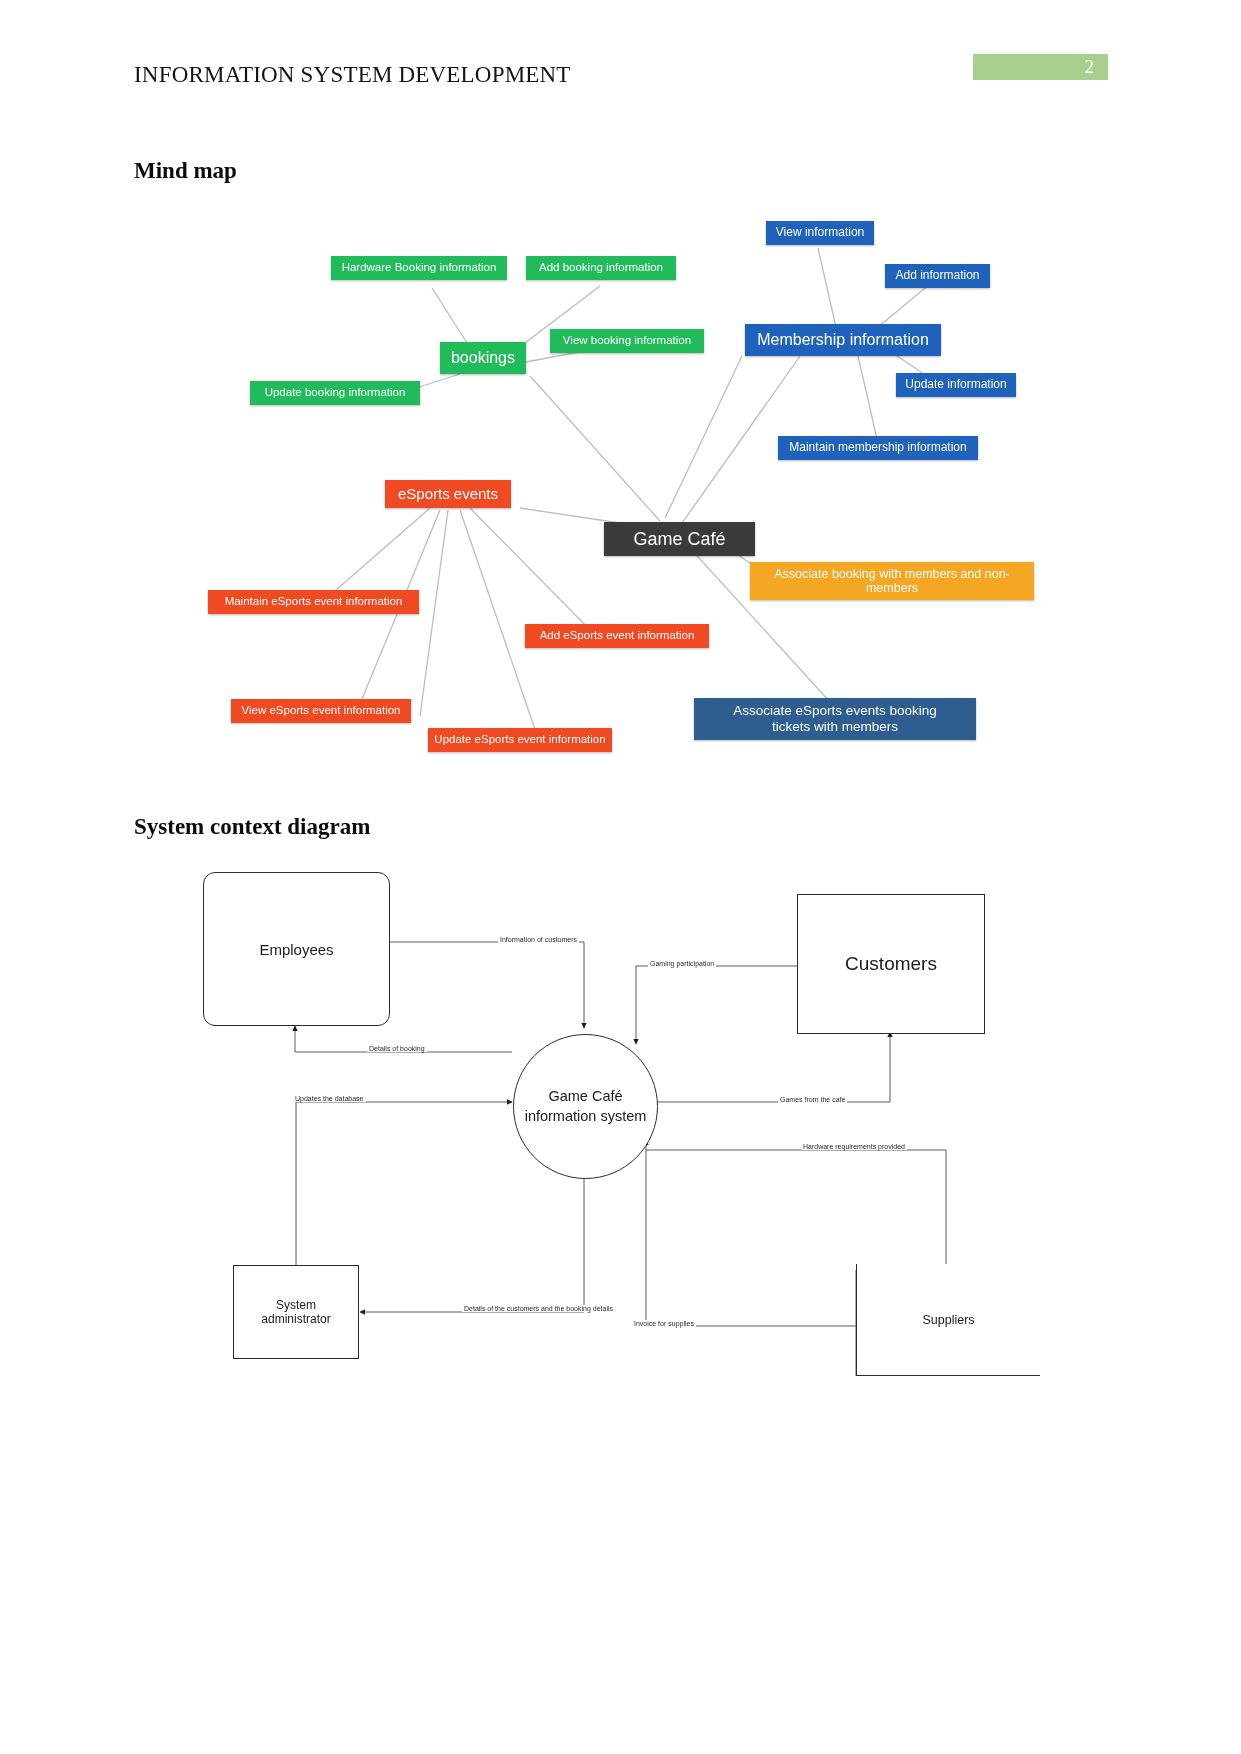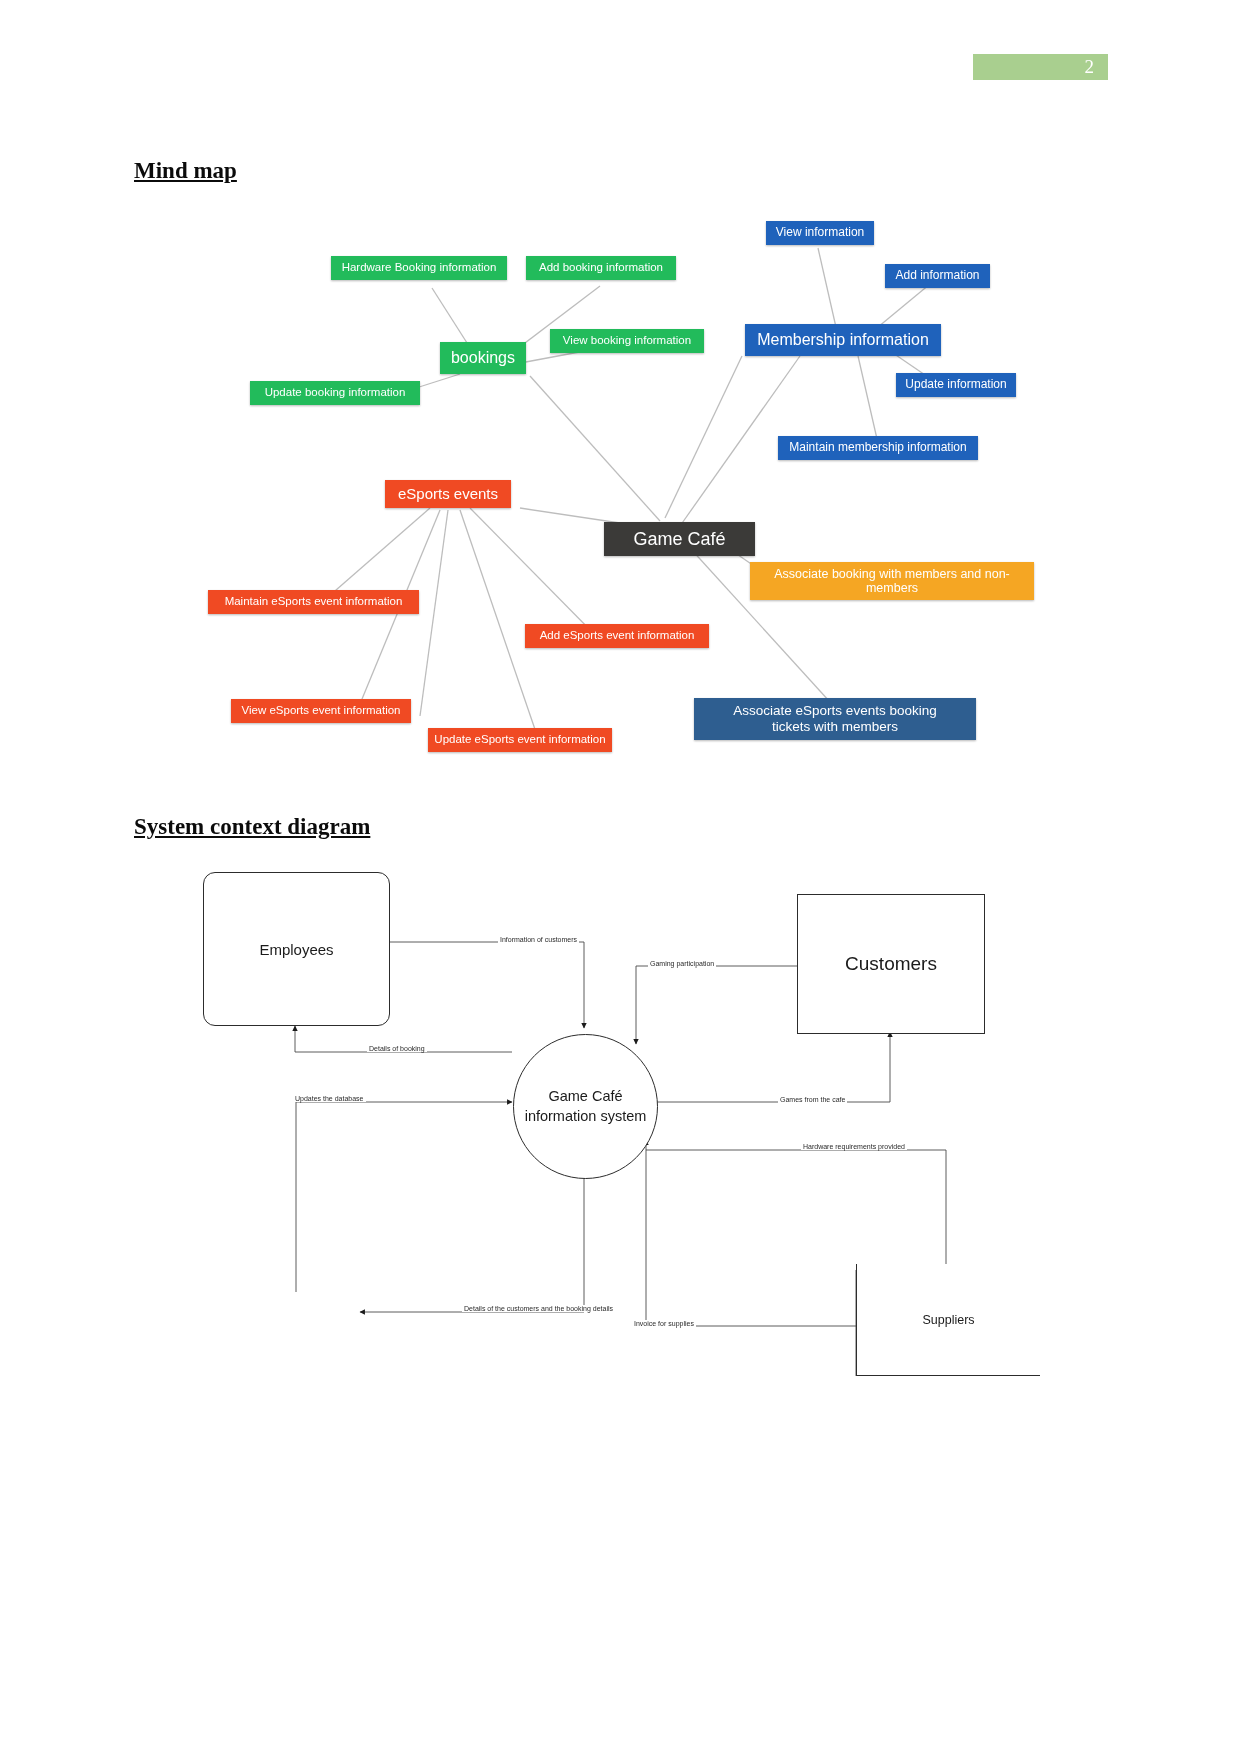--- a/index.html
+++ b/index.html
@@ -8,21 +8,21 @@
   
   #doc-header{position:absolute;left:0;top:0;width:1241px;height:110px;}
   #header-title{position:absolute;left:134px;top:62px;font-family:"Liberation Serif",serif;
     font-size:23px;color:#141414;letter-spacing:.2px;white-space:nowrap;}
   #page-badge{position:absolute;left:973px;top:54px;width:135px;height:26px;background:#a9cf8f;}
   #page-badge-num{position:absolute;right:14px;top:2px;color:#fff;font-size:19px;
     font-family:"Liberation Serif",serif;}
 
   
   .sec-heading{position:absolute;font-family:"Liberation Serif",serif;font-weight:bold;
-    font-size:23px;color:#0b0b0b;white-space:nowrap;text-decoration:underline;}
+    font-size:23px;color:#0b0b0b;white-space:nowrap;}
   #heading-mindmap{left:134px;top:158px;}
   #heading-scd{left:134px;top:814px;}
 
   
   #mindmap{position:absolute;left:0;top:196px;width:1241px;height:590px;}
   #mindmap-edges{position:absolute;left:0;top:0;width:1241px;height:590px;}
   .mm-node{position:absolute;display:flex;align-items:center;justify-content:center;
     text-align:center;color:#fff;font-family:"Liberation Sans",sans-serif;
     box-sizing:border-box;line-height:1.15;
     box-shadow:0 1px 2px rgba(0,0,0,.28);}
@@ -42,20 +42,21 @@
   .scd-circle{position:absolute;border:1px solid #2c2c2c;border-radius:50%;background:#fff;
     display:flex;align-items:center;justify-content:center;text-align:center;
     font-family:"Liberation Sans",sans-serif;color:#1b1b1b;line-height:1.35;}
   .flow-label{position:absolute;font-family:"Liberation Sans",sans-serif;font-size:7px;
     color:#2a2a2a;white-space:nowrap;background:#fff;padding:0 2px;}
 </style>
 </head>
 <body>
 
 <div id="doc-header">
+  <div id="header-title">INFORMATION SYSTEM DEVELOPMENT</div>
   <div id="page-badge">
     <span id="page-badge-num">2</span>
   </div>
 </div>
 
 <div class="sec-heading" id="heading-mindmap">Mind map</div>
 
 <div id="mindmap">
   <svg id="mindmap-edges" viewBox="0 0 1241 590" xmlns="http://www.w3.org/2000/svg">
     <g stroke="#bdbdbd" stroke-width="1.3" fill="none">
@@ -141,20 +142,21 @@
       <path d="M946,294 L946,414" marker-end="url(#ah)"></path>
       <path d="M856,414 L1040,414"></path>
       <path d="M856,414 L856,520"></path>
     </g>
   </svg>
 
   <div class="scd-box" style="left:203px;top:16px;width:187px;height:154px;font-size:15px;border-radius:12px;">Employees</div>
 
   <div class="scd-box" style="left:797px;top:38px;width:188px;height:140px;font-size:19px;">Customers</div>
 
+  <div class="scd-box" style="left:233px;top:409px;width:126px;height:94px;font-size:12px;padding:0 8px;">System administrator</div>
 
   <div class="scd-box" style="left:856px;top:408px;width:184px;height:112px;font-size:12.5px;border-top:none;border-right:none;">Suppliers</div>
 
   <div class="scd-circle" style="left:513px;top:178px;width:143px;height:143px;font-size:14.5px;">Game Café information system</div>
 
   <div class="flow-label" style="left:498px;top:80px;">Information of customers</div>
   <div class="flow-label" style="left:648px;top:104px;">Gaming participation</div>
   <div class="flow-label" style="left:367px;top:189px;">Details of booking</div>
   <div class="flow-label" style="left:293px;top:239px;">Updates the database</div>
   <div class="flow-label" style="left:778px;top:240px;">Games from the cafe</div>

